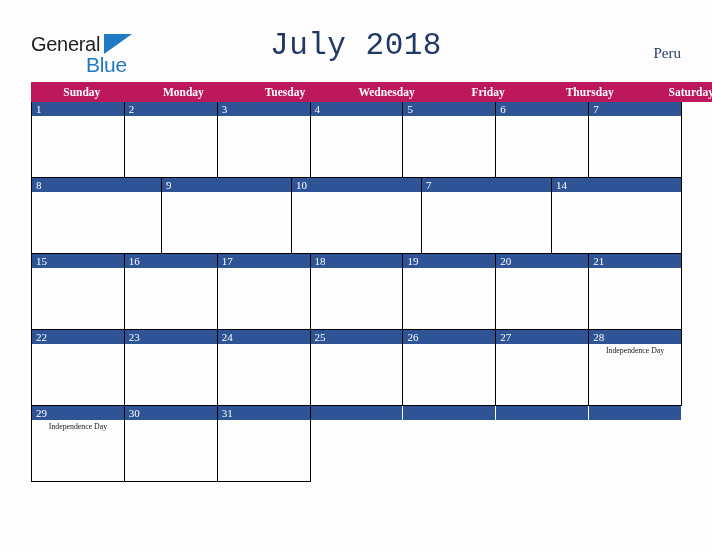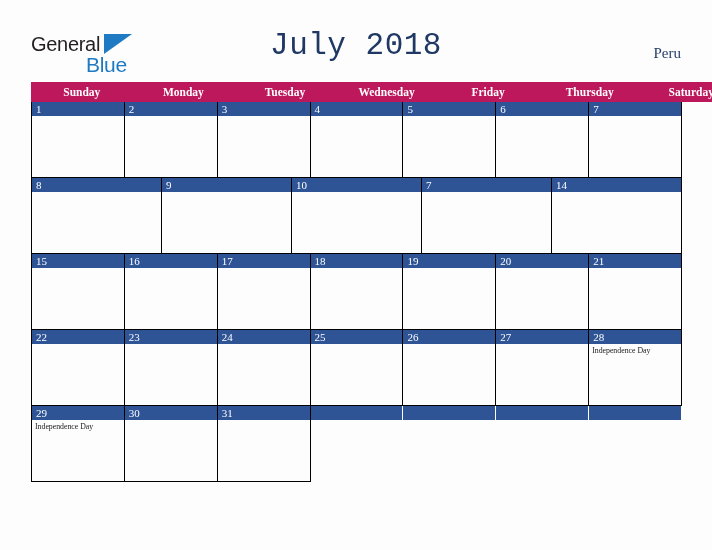--- a/index.html
+++ b/index.html
@@ -148,20 +148,21 @@
   }
   .event-list {
     padding: 2px 3px 0 3px;
   }
   .event {
     font-family: "Liberation Serif", serif;
     font-size: 7.8px;
     line-height: 10px;
     color: #1a1a1a;
     white-space: nowrap;
+    text-align: center;
   }
 </style>
 </head>
 <body>
 
 <div id="header">
 
   <div id="logo">
     <span id="logo-general">General</span>
     <span id="logo-triangle"></span>

